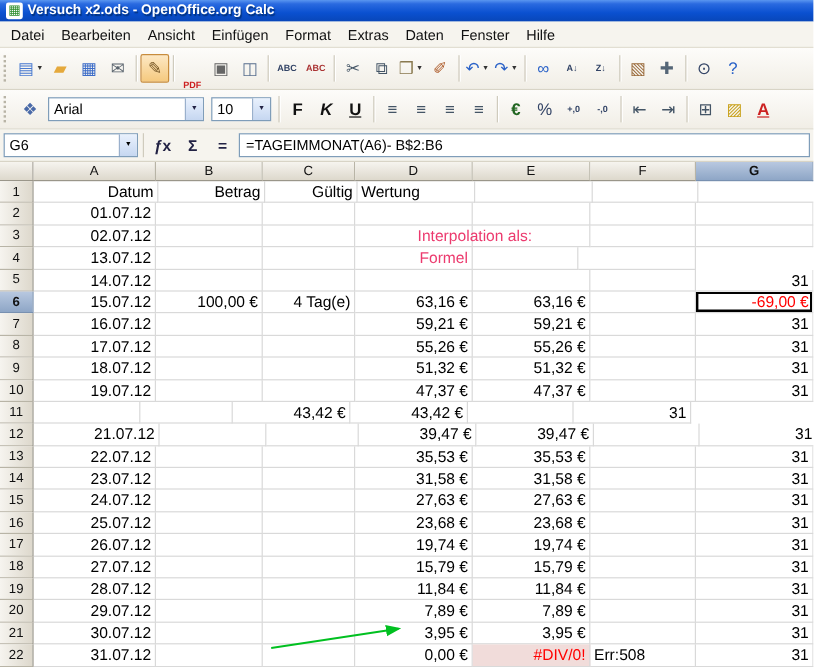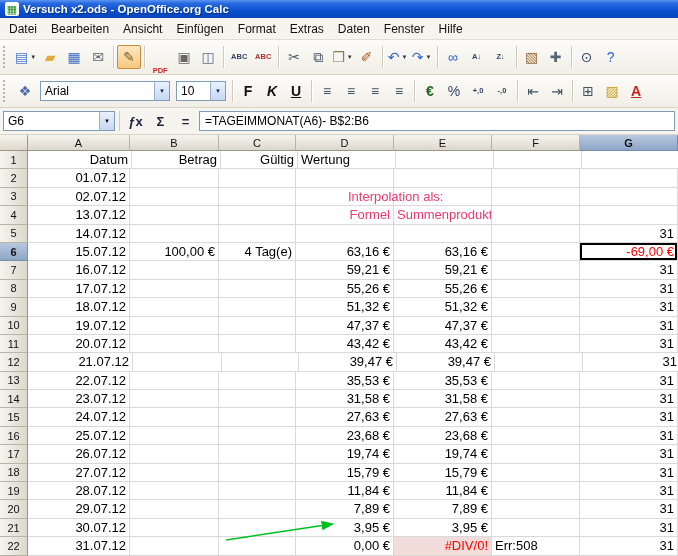--- a/index.html
+++ b/index.html
@@ -305,21 +305,20 @@
           <span class="cell" style="width: 98px;"></span>
           <span class="cell" style="width: 88px;"></span>
           <span class="cell" style="width: 98px;"></span>
         </div>
         <div class="grow">
           <span class="rowh">4</span>
           <span class="cell" style="width: 102px;">13.07.12</span>
           <span class="cell" style="width: 89px;"></span>
           <span class="cell" style="width: 77px;"></span>
           <span class="cell c-magenta" style="width: 98px;">Formel</span>
-          <span class="cell c-magenta" style="width: 98px;">Summenprodukt</span>
           <span class="cell" style="width: 88px;"></span>
           <span class="cell" style="width: 98px;"></span>
         </div>
         <div class="grow">
           <span class="rowh">5</span>
           <span class="cell" style="width: 102px;">14.07.12</span>
           <span class="cell" style="width: 89px;"></span>
           <span class="cell" style="width: 77px;"></span>
           <span class="cell" style="width: 98px;"></span>
           <span class="cell" style="width: 98px;"></span>
@@ -371,21 +370,20 @@
           <span class="cell" style="width: 102px;">19.07.12</span>
           <span class="cell" style="width: 89px;"></span>
           <span class="cell" style="width: 77px;"></span>
           <span class="cell" style="width: 98px;">47,37 €</span>
           <span class="cell" style="width: 98px;">47,37 €</span>
           <span class="cell" style="width: 88px;"></span>
           <span class="cell" style="width: 98px;">31</span>
         </div>
         <div class="grow">
           <span class="rowh">11</span>
-          <span class="cell" style="width: 102px;">20.07.12</span>
           <span class="cell" style="width: 89px;"></span>
           <span class="cell" style="width: 77px;"></span>
           <span class="cell" style="width: 98px;">43,42 €</span>
           <span class="cell" style="width: 98px;">43,42 €</span>
           <span class="cell" style="width: 88px;"></span>
           <span class="cell" style="width: 98px;">31</span>
         </div>
         <div class="grow">
           <span class="rowh">12</span>
           <span class="cell" style="width: 105px;">21.07.12</span>

